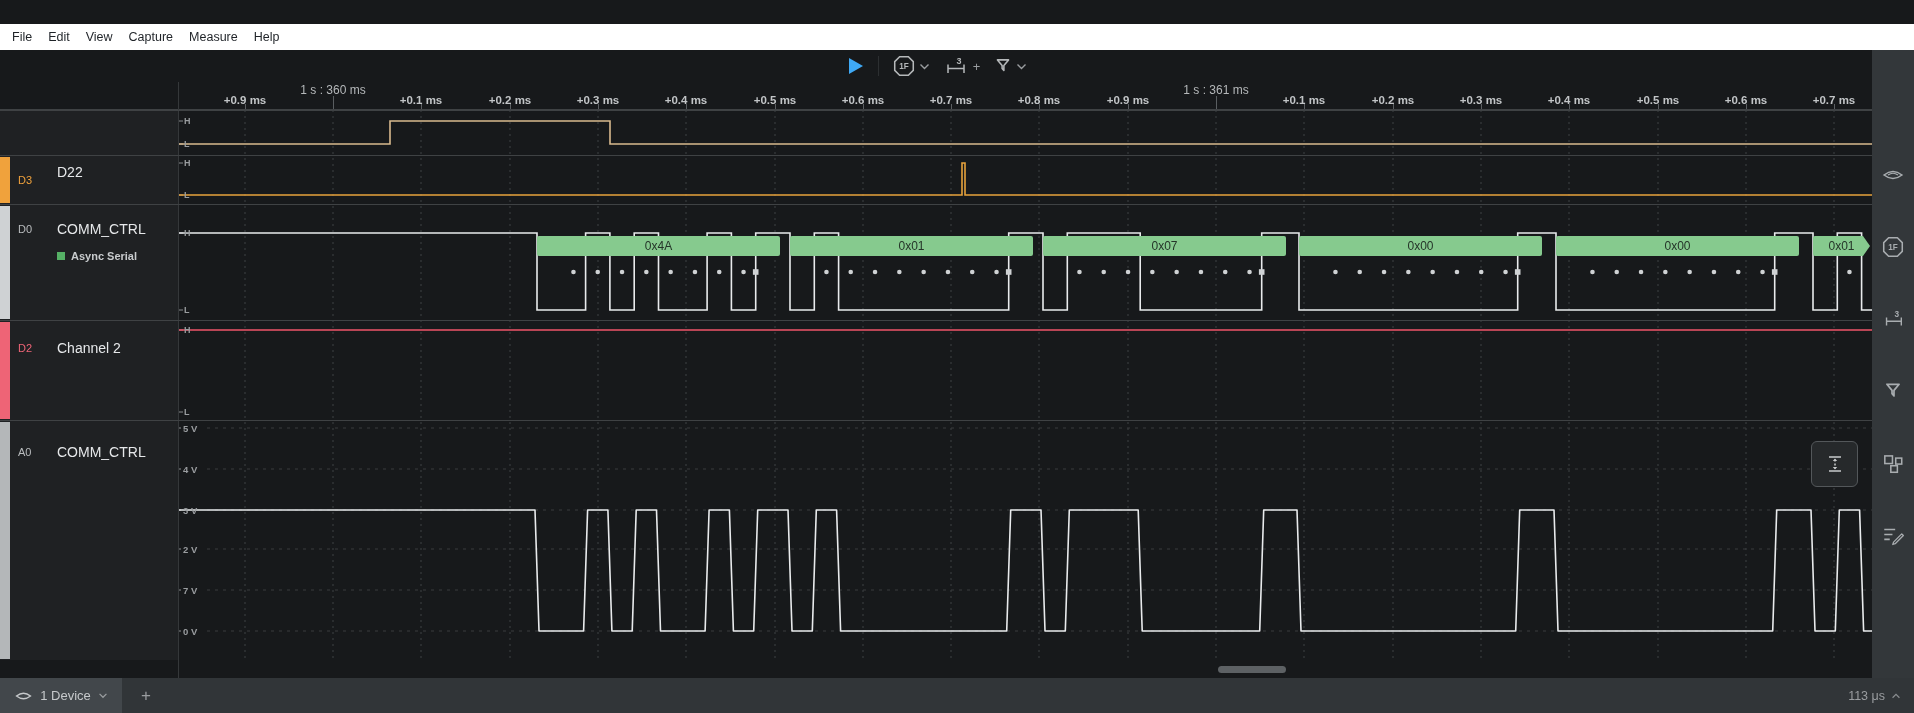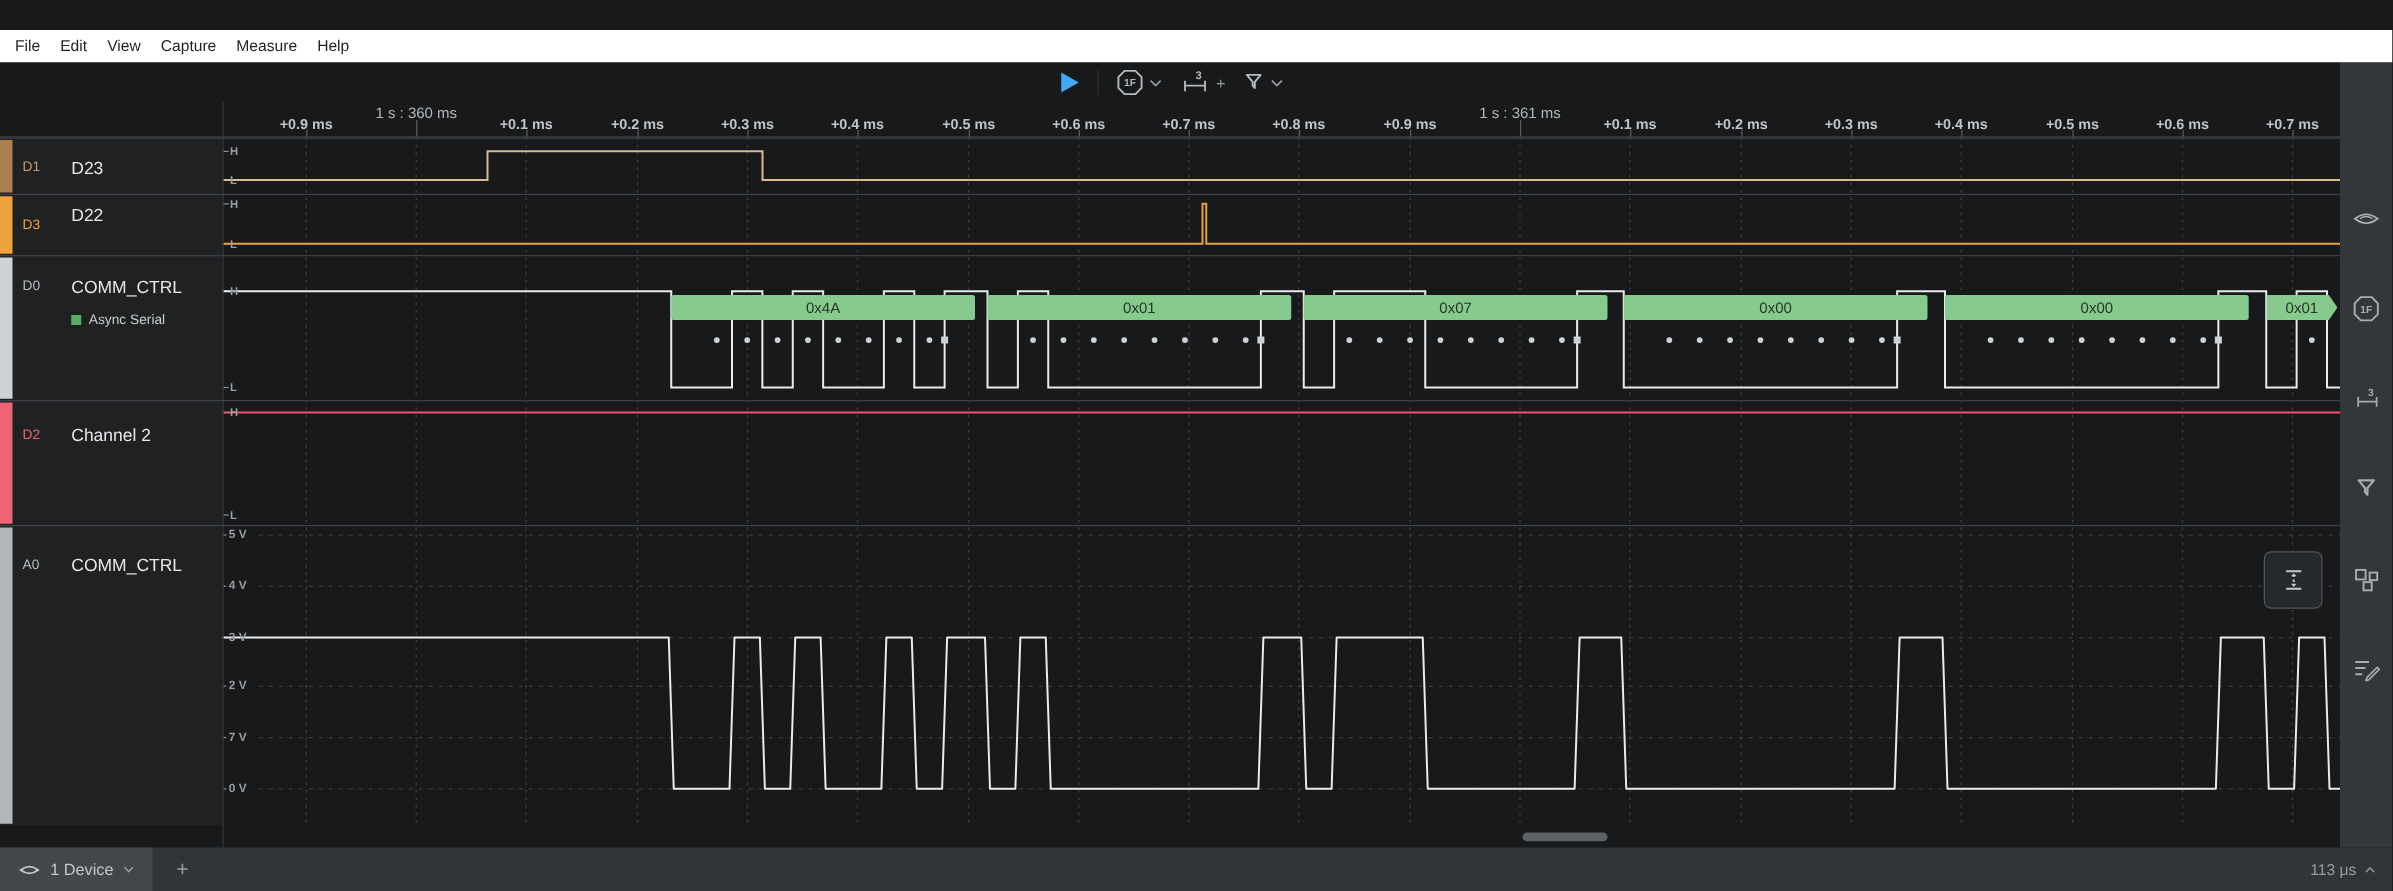--- a/index.html
+++ b/index.html
@@ -50,21 +50,21 @@
 
   
   #wave-svg { position:absolute; top:60px; left:0; }
   #panel { position:absolute; top:60px; left:0; width:178px; height:550px; background:#1f2123; }
   .ch-row { position:absolute; left:0; width:178px; }
   .ch-strip { position:absolute; left:0; top:1px; bottom:1px; width:10px; }
   .ch-id { position:absolute; left:18px; transform:translateY(-50%); font-size:11px; }
   .ch-name { position:absolute; left:57px; transform:translateY(-50%);
              font-size:14px; font-weight:500; color:#e6e8ea; white-space:nowrap; }
   .ch-analyzer { position:absolute; left:57px; transform:translateY(-50%);
-                 display:flex; align-items:center; gap:6px; }
+                 display:flex; align-items:center; gap:6px;font-weight:bold; }
   .analyzer-swatch { width:8px; height:8px; }
   .analyzer-label { font-size:11px; color:#c8cbcd; white-space:nowrap; }
 
   #level-labels { position:absolute; top:60px; left:178px; width:120px; height:568px; pointer-events:none; }
   .lvl { position:absolute; font-size:9px; font-weight:bold; color:#9a9da0; transform:translateY(-50%); }
   .vlvl { position:absolute; font-size:9.5px; font-weight:bold; color:#9a9da0; transform:translateY(-50%); white-space:nowrap; }
 
   #bubbles { position:absolute; top:60px; left:178px; width:1694px; height:568px;
              overflow:hidden; pointer-events:none; }
   .bubble { position:absolute; height:20px; border-radius:2px; display:flex;
@@ -274,25 +274,20 @@
         <line x1="178" y1="549" x2="181" y2="549" stroke="#8a8d90" stroke-width="1"></line>
         <line x1="207" y1="549" x2="1872" y2="549" stroke="#3a3d3f" stroke-width="1" stroke-dasharray="3,5"></line>
         <line x1="178" y1="590" x2="181" y2="590" stroke="#8a8d90" stroke-width="1"></line>
         <line x1="207" y1="590" x2="1872" y2="590" stroke="#3a3d3f" stroke-width="1" stroke-dasharray="3,5"></line>
         <line x1="178" y1="631" x2="181" y2="631" stroke="#8a8d90" stroke-width="1"></line>
         <line x1="207" y1="631" x2="1872" y2="631" stroke="#3a3d3f" stroke-width="1" stroke-dasharray="3,5"></line>
         <path d="M 178 510 L 535 510 L 539 631 L 583.6 631 L 587.6 510 L 607.9 510 L 611.9 631 L 632.2 631 L 636.2 510 L 656.5 510 L 660.5 631 L 705.1 631 L 709.1 510 L 729.4 510 L 733.4 631 L 753.7 631 L 757.7 510 L 788 510 L 792 631 L 812.3 631 L 816.3 510 L 836.6 510 L 840.6 631 L 1006.7 631 L 1010.7 510 L 1041 510 L 1045 631 L 1065.3 631 L 1069.3 510 L 1138.2 510 L 1142.2 631 L 1259.7 631 L 1263.7 510 L 1297 510 L 1301 631 L 1515.7 631 L 1519.7 510 L 1554 510 L 1558 631 L 1772.7 631 L 1776.7 510 L 1811 510 L 1815 631 L 1835.3 631 L 1839.3 510 L 1859.6 510 L 1863.6 631 L 1872 631" fill="none" stroke="#e9ebed" stroke-width="1.6" stroke-linejoin="round" stroke-linecap="round"></path>
       </svg>
 
     <div id="panel">
-        <div class="ch-row" style="top: 1px; height: 44px;">
-          <div class="ch-strip" style="background: rgb(171, 127, 82);"></div>
-          <div class="ch-id" style="color: rgb(199, 155, 114); top: 23px;">D1</div>
-          <div class="ch-name" style="top: 23px;">D23</div>
-        </div>
         <div class="ch-row" style="top: 46px; height: 48px;">
           <div class="ch-strip" style="background: rgb(240, 162, 60);"></div>
           <div class="ch-id" style="color: rgb(240, 162, 60); top: 24px;">D3</div>
           <div class="ch-name" style="top: 16px;">D22</div>
         </div>
         <div class="ch-row" style="top: 95px; height: 115px;">
           <div class="ch-strip" style="background: rgb(207, 210, 212);"></div>
           <div class="ch-id" style="color: rgb(185, 188, 190); top: 24px;">D0</div>
           <div class="ch-name" style="top: 24px;">COMM_CTRL</div>
           <div class="ch-analyzer" style="top: 51px;">

